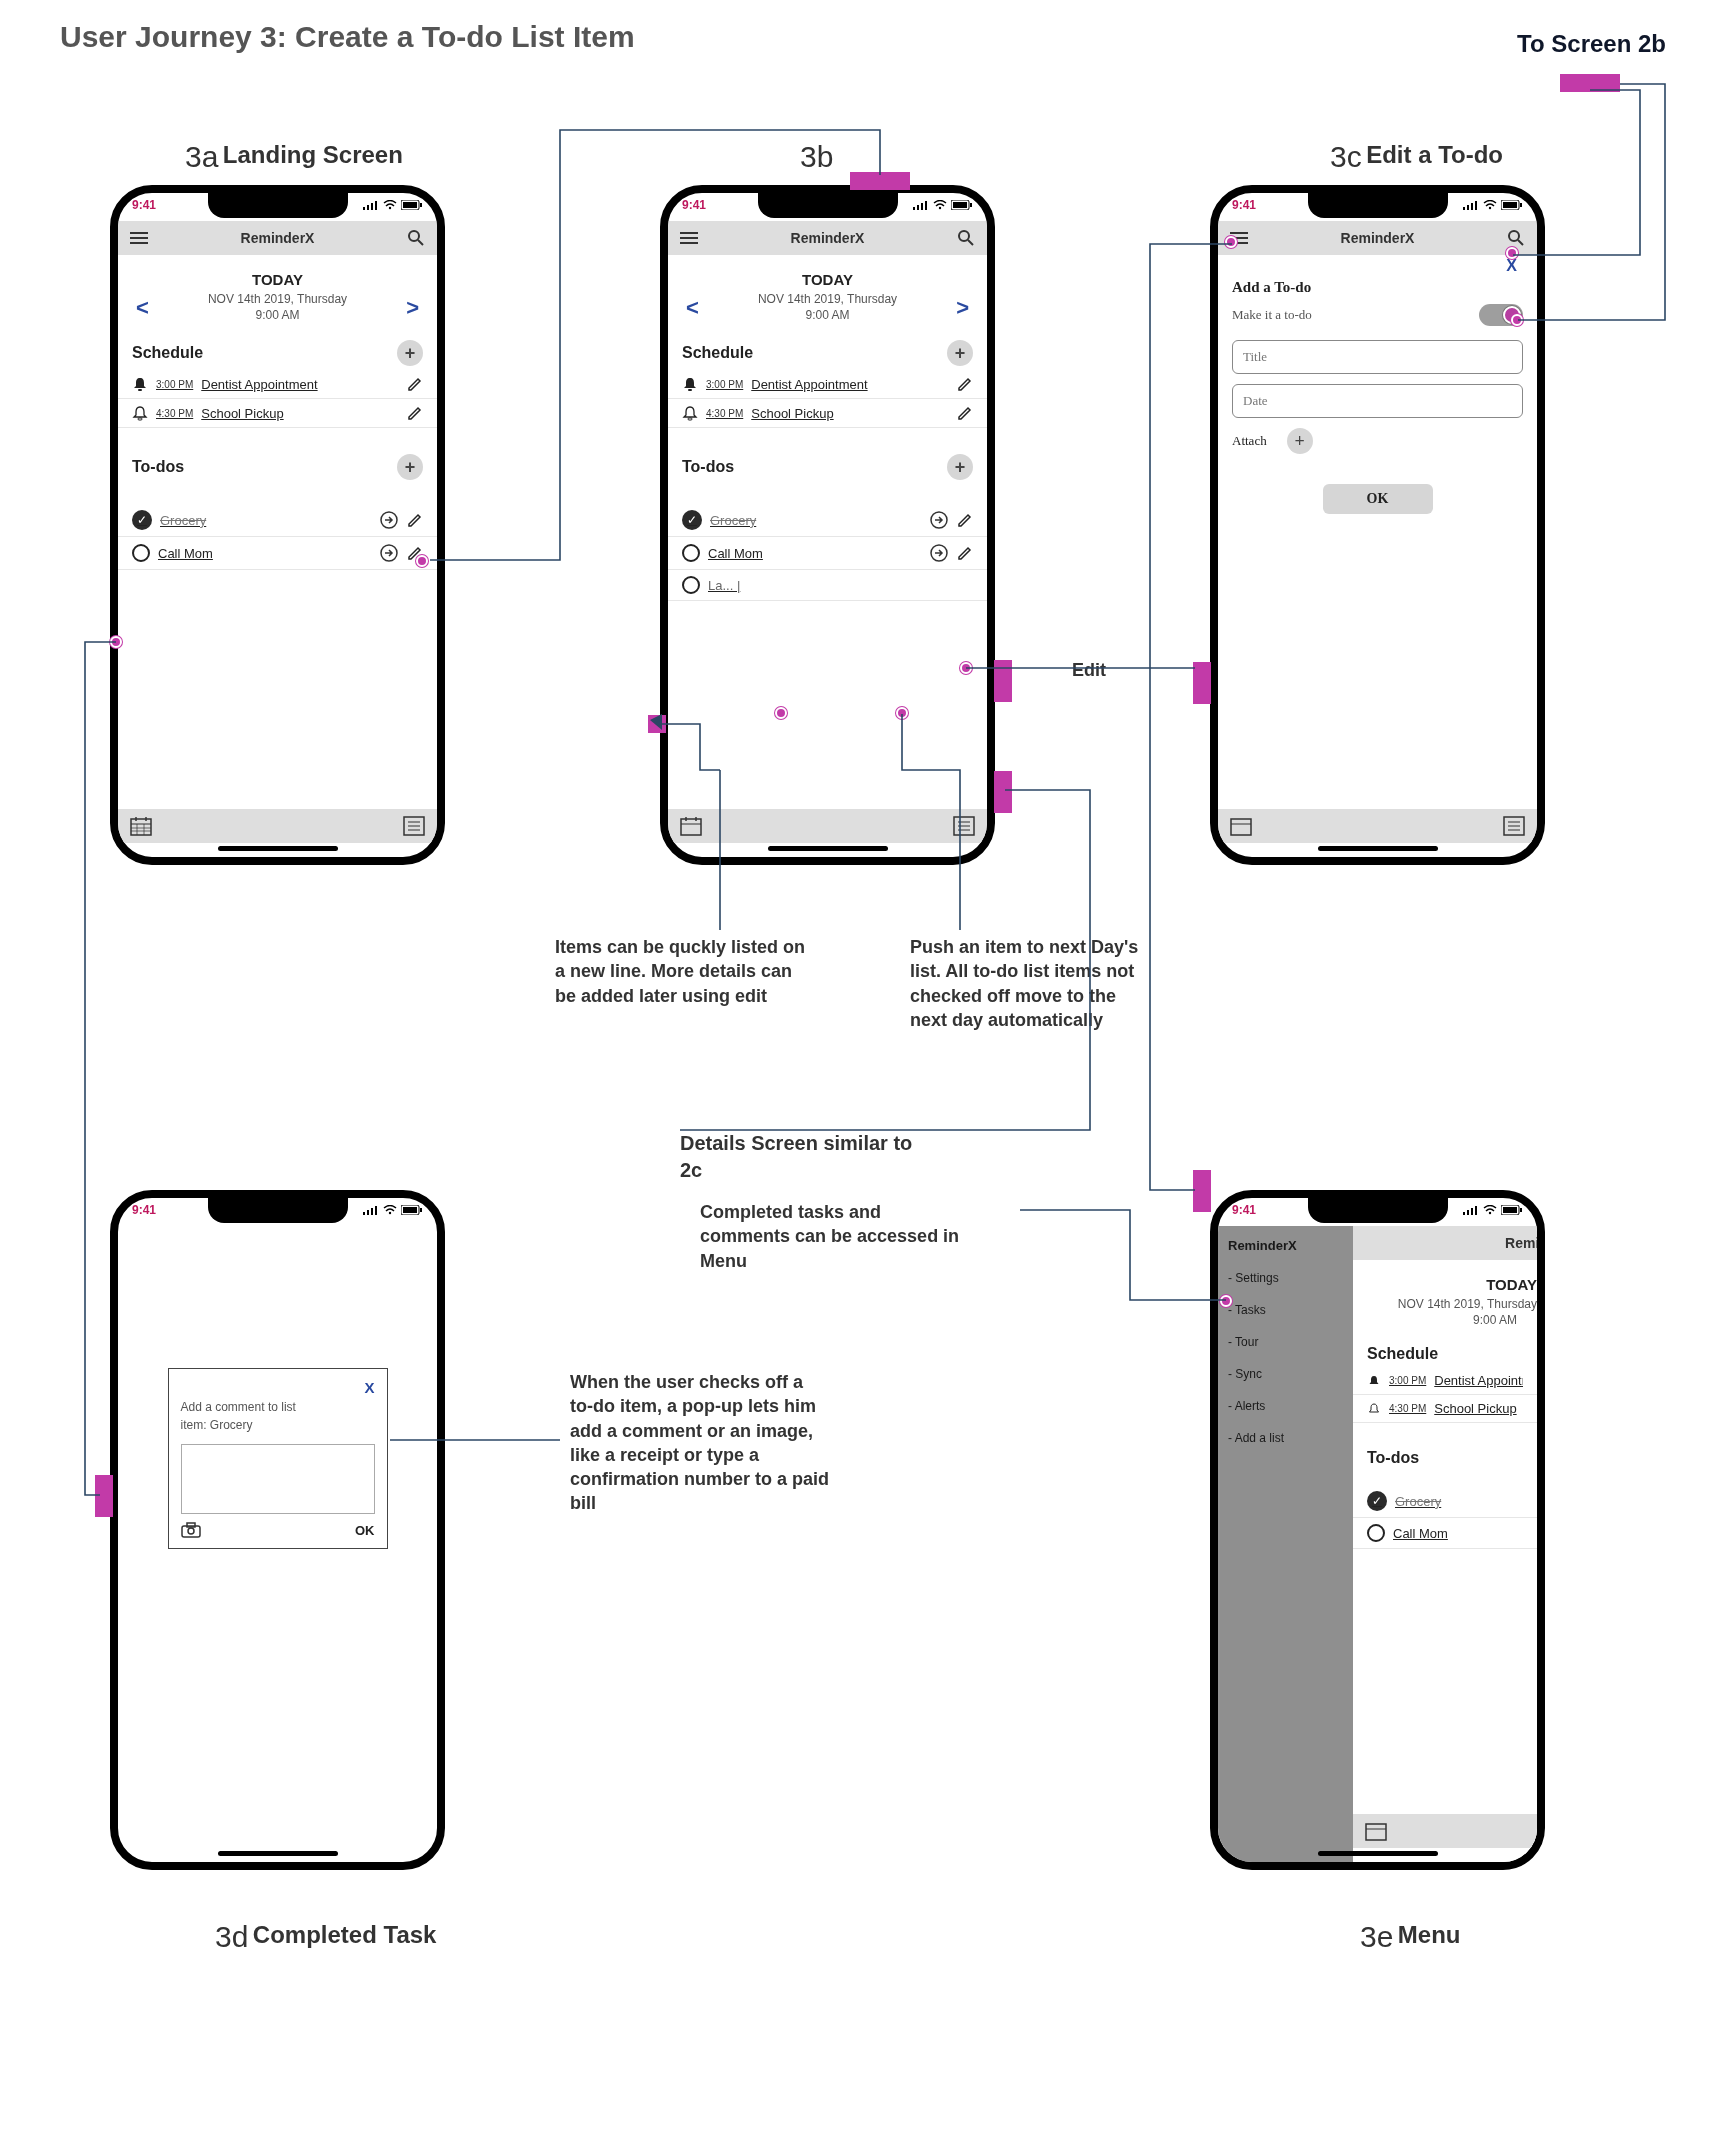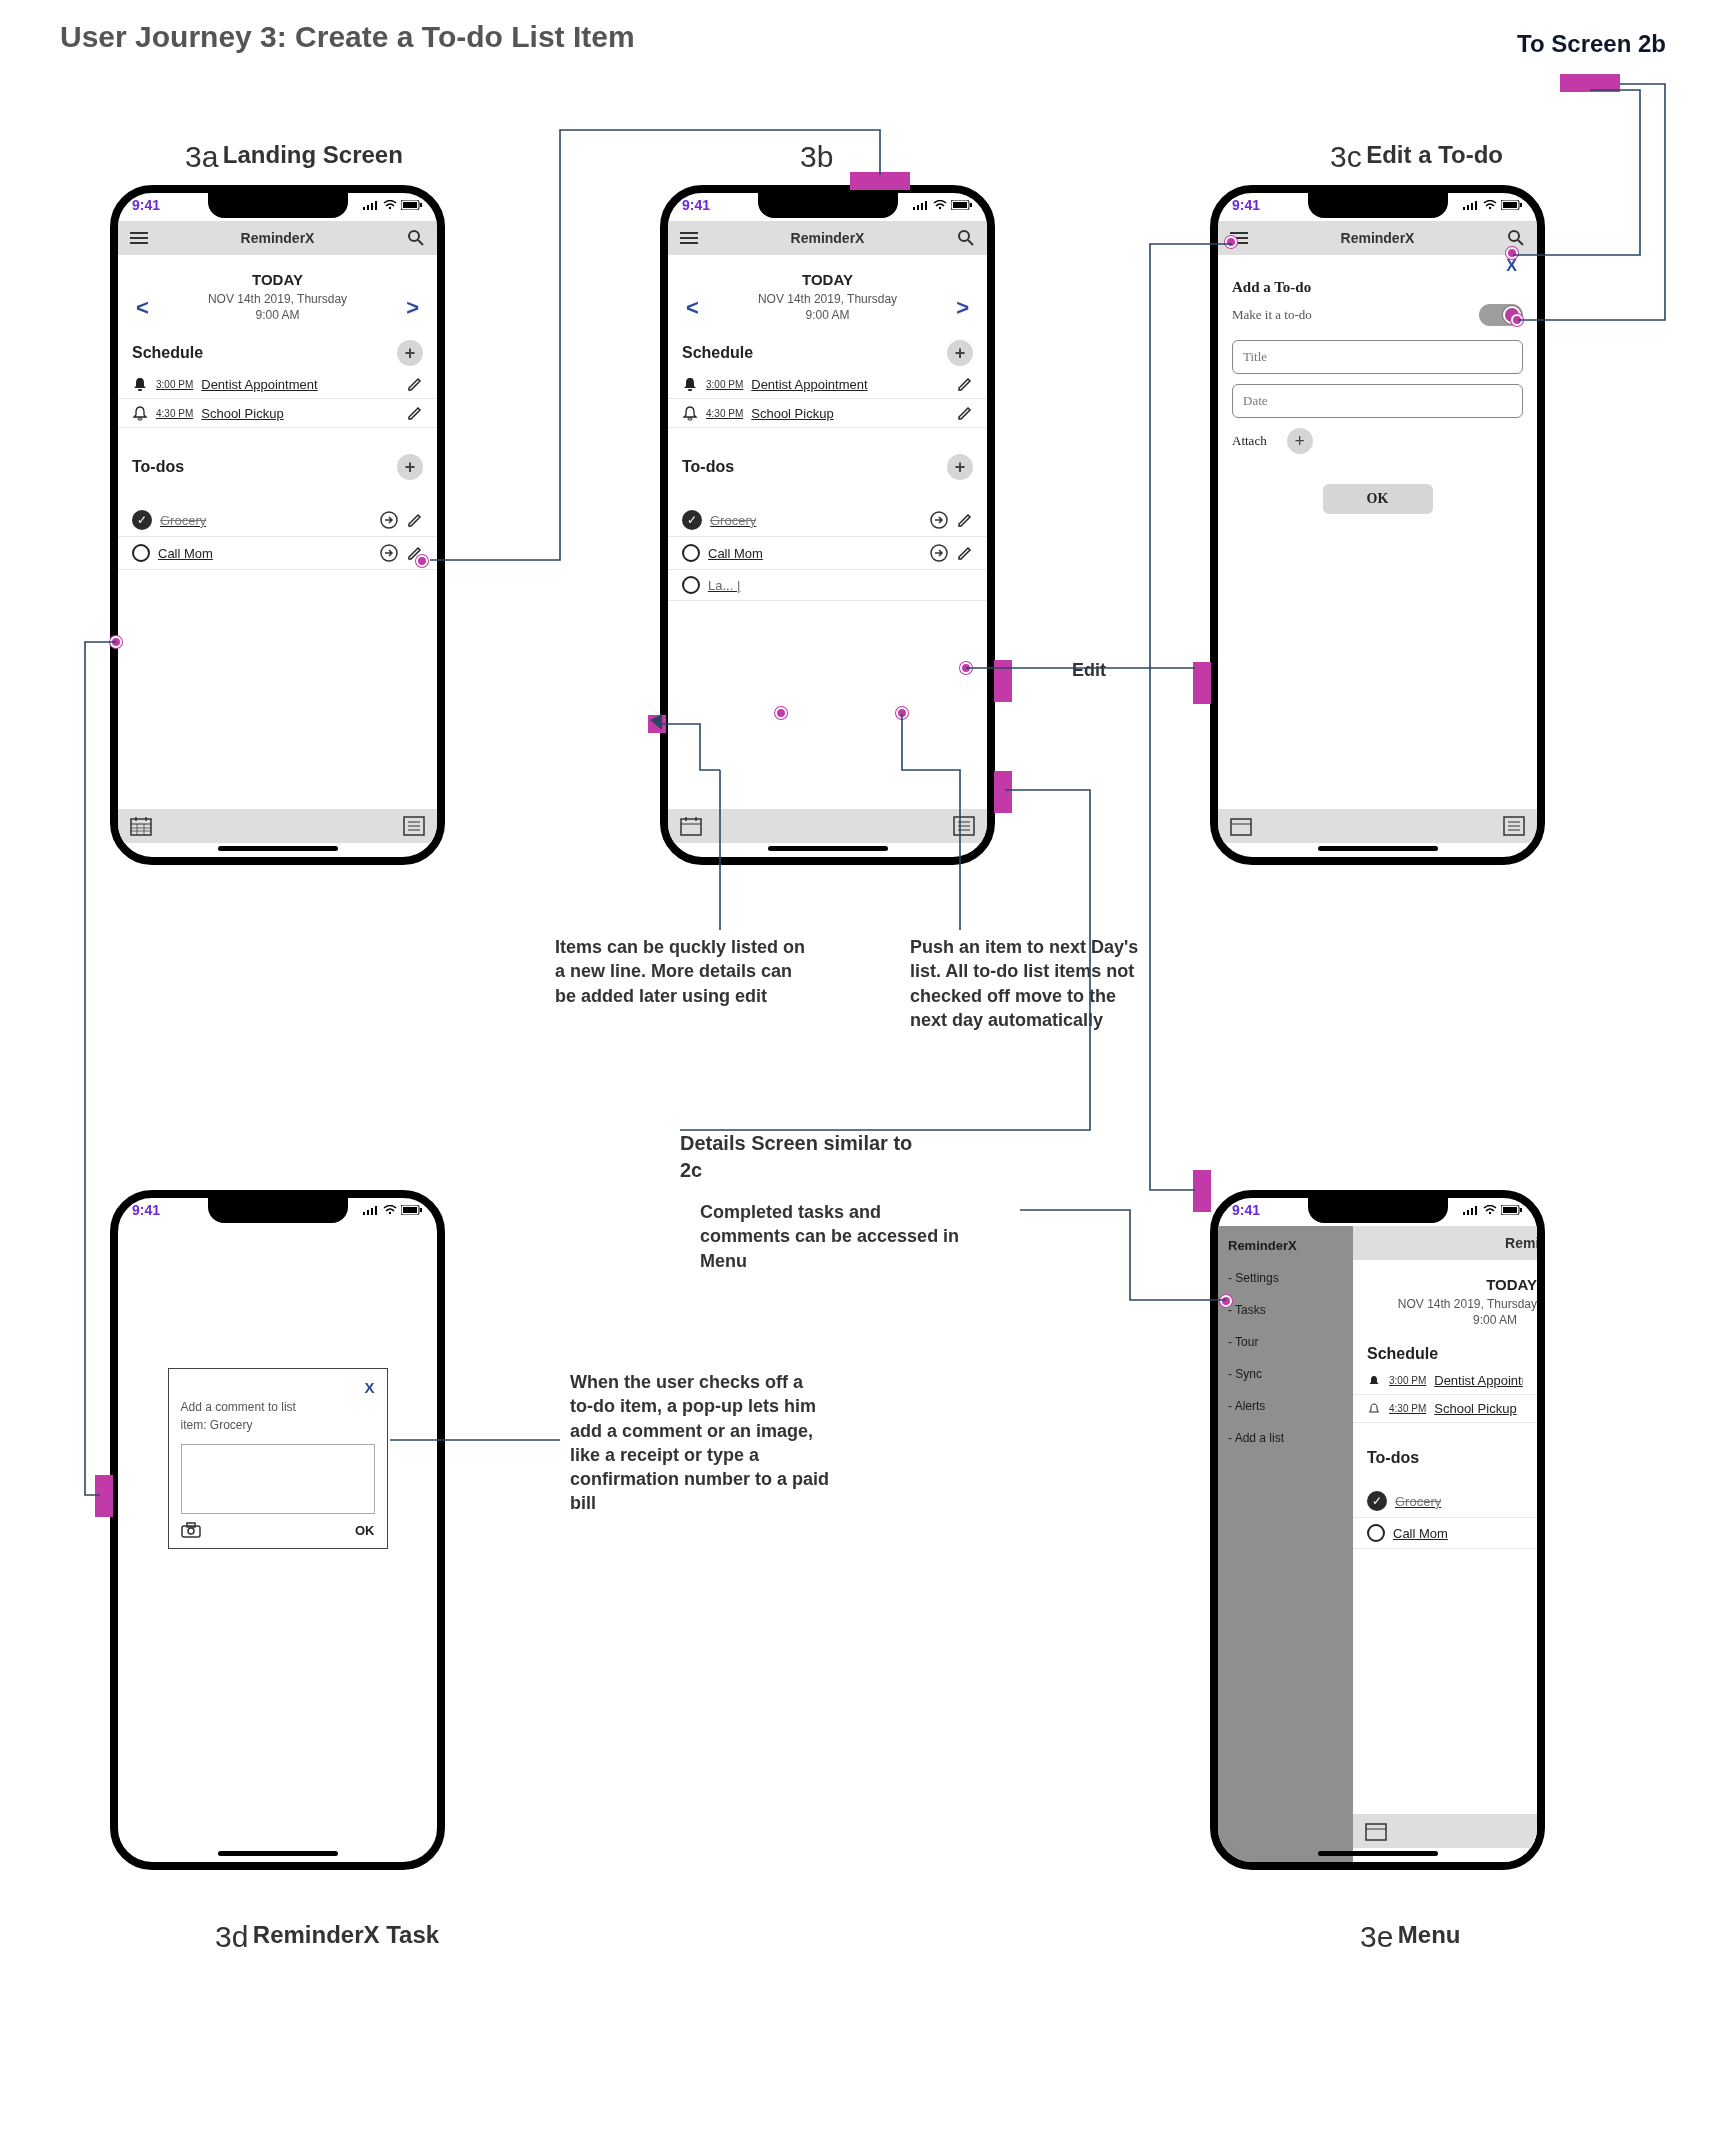--- a/index.html
+++ b/index.html
@@ -56,23 +56,23 @@
     border-bottom-left-radius: 16px;
     border-bottom-right-radius: 16px;
     z-index: 20;
   }
   .status-bar {
     height: 28px;
     display: flex;
     justify-content: space-between;
     align-items: center;
     padding: 4px 14px 8px 14px;
-    font-size: 14px;
+    font-size: 12px;
     font-weight: bold;
-    color: #6d28d9;
+    color: #be185d;
   }
   .sb-right { display: flex; gap: 4px; align-items: center; }
   .signal-icon svg, .wifi-icon svg, .batt-icon svg { display: block; }
   .home-indicator {
     position: absolute;
     bottom: 6px;
     left: 50%;
     transform: translateX(-50%);
     width: 120px;
     height: 5px;
@@ -199,21 +199,21 @@
 </div>
 <div class="caption" style="top:140px; left:800px;">
   <span class="cap-num">3b</span>
 </div>
 <div class="caption" style="top:140px; left:1330px;">
   <span class="cap-num">3c</span>
   <span class="cap-txt">Edit a To-do</span>
 </div>
 <div class="caption" style="top:1920px; left:215px;">
   <span class="cap-num">3d</span>
-  <span class="cap-txt">ReminderX Task</span>
+  <span class="cap-txt">Completed Task</span>
 </div>
 <div class="caption" style="top:1920px; left:1360px;">
   <span class="cap-num">3e</span>
   <span class="cap-txt">Menu</span>
 </div>
 
 <div class="phone" style="top:185px; left:110px;">
   <div class="notch"></div>
   <div class="status-bar">
     <span>9:41</span>

